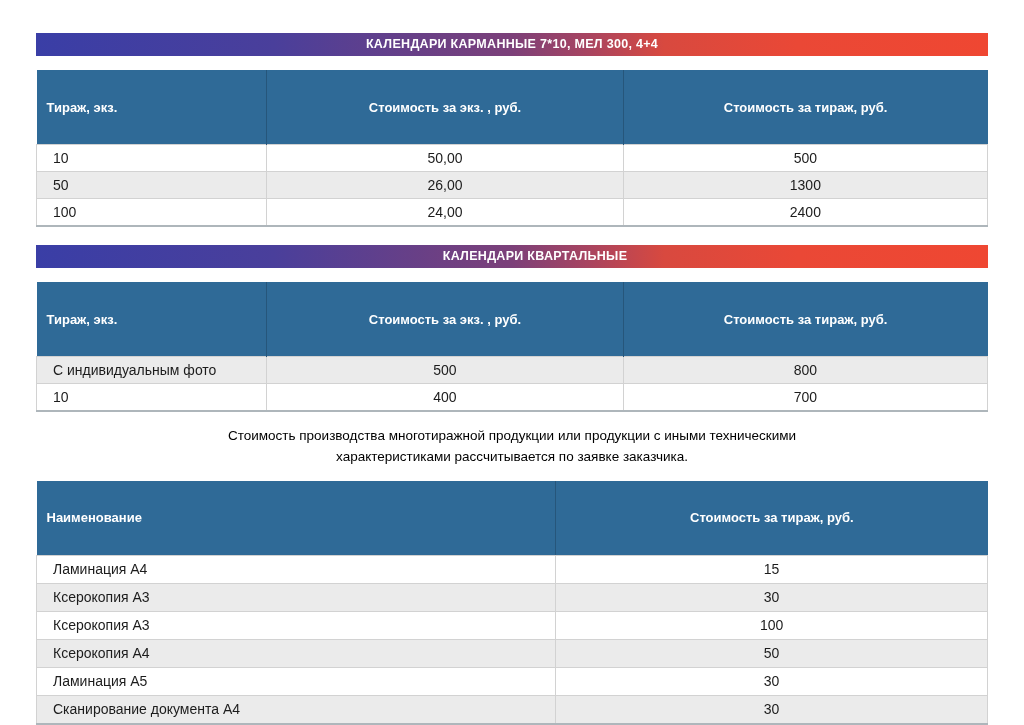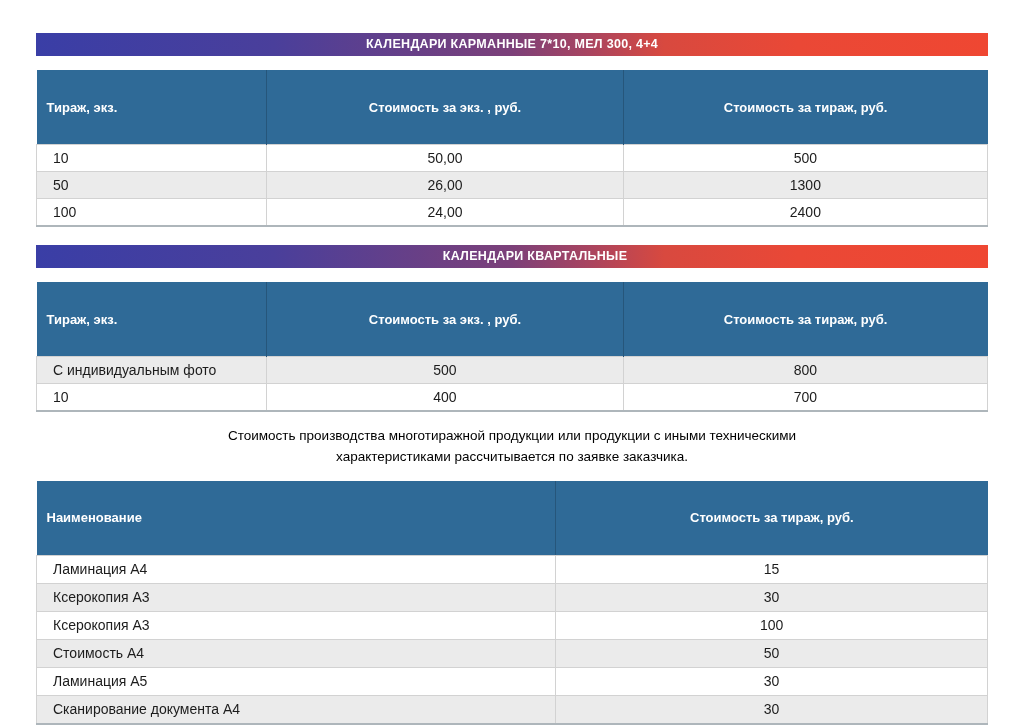--- a/index.html
+++ b/index.html
@@ -181,21 +181,21 @@
       </tr>
       <tr class="alt">
         <td>Ксерокопия А3</td>
         <td>30</td>
       </tr>
       <tr>
         <td>Ксерокопия А3</td>
         <td>100</td>
       </tr>
       <tr class="alt">
-        <td>Стоимость А4</td>
+        <td>Ксерокопия А4</td>
         <td>50</td>
       </tr>
       <tr>
         <td>Ламинация А5</td>
         <td>30</td>
       </tr>
       <tr class="alt">
         <td>Сканирование документа А4</td>
         <td>30</td>
       </tr>

